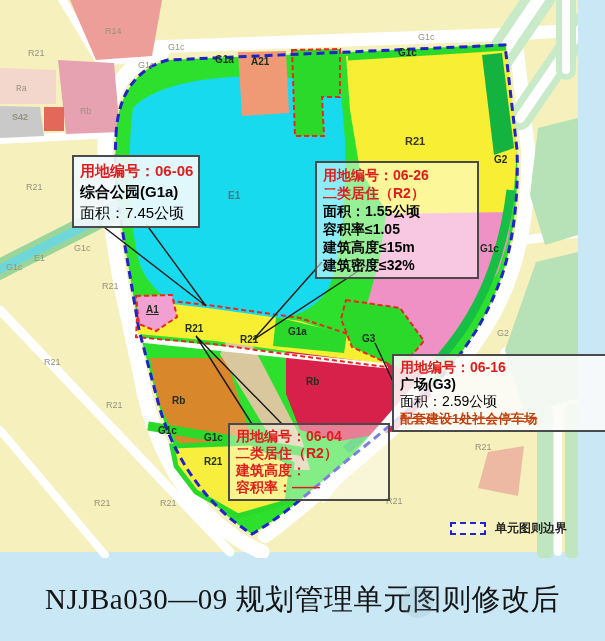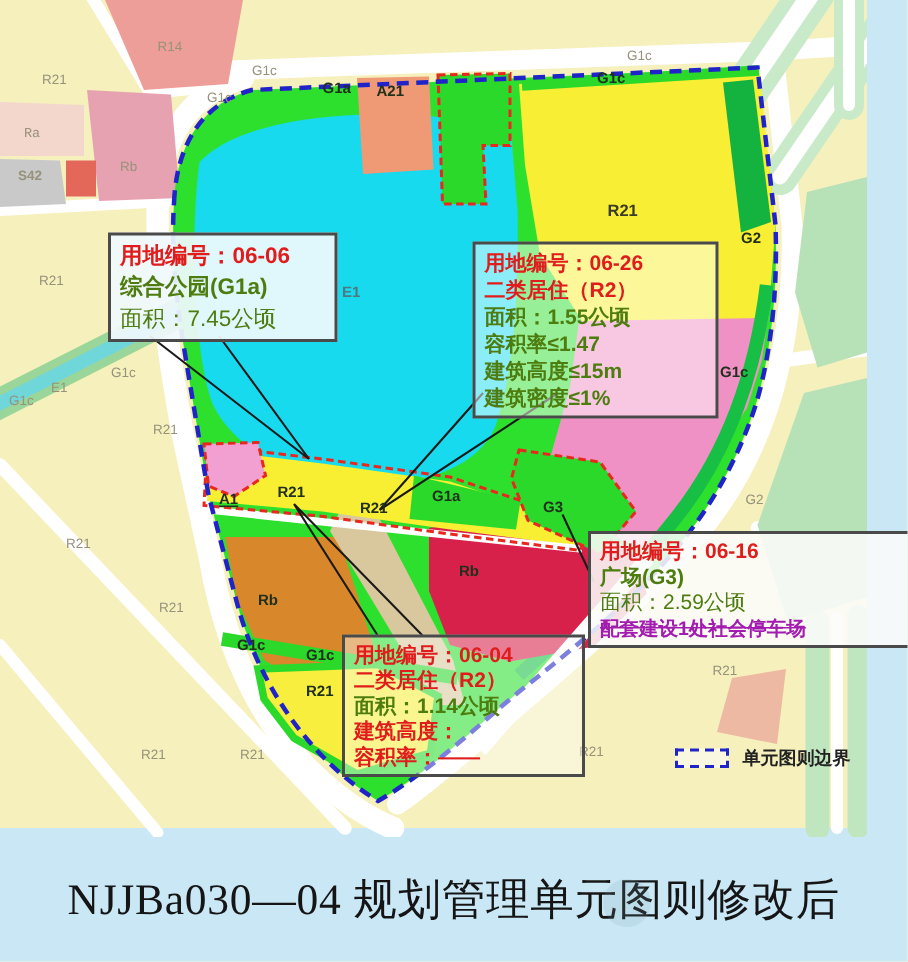--- a/index.html
+++ b/index.html
@@ -12,25 +12,25 @@
   .k-out{font-size:9px;color:#97927b;font-weight:400;}
   .k-in{font-size:10px;color:#20301c;font-weight:700;}
   .k-lg{font-size:11px;color:#3a3a28;font-weight:700;}
   .k-lake{font-size:10px;color:#4f7880;font-weight:700;}
   
   .abox{position:absolute;border:2px solid #4a4a4a;padding:3px 6px;box-sizing:border-box;z-index:5;}
   .l{font-size:14px;line-height:18px;white-space:nowrap;font-weight:700;}
   .lg1{font-size:15px;line-height:21px;}
   .lh17{line-height:17px;}
   .red{color:#e01c1c;}
-  .blk{color:#4d7c0f;}
+  .blk{color:#000000;}
   .reg{font-weight:400;}
-  .strike{color:#a21caf;text-decoration:line-through;font-size:13px;}
-  
-  .legend{position:absolute;left:450px;top:497px;z-index:4;}
+  .strike{color:#c2410c;text-decoration:line-through;font-size:13px;}
+  
+  .legend{position:absolute;left:450px;top:520px;z-index:4;}
   .lg-row{display:flex;align-items:center;margin-bottom:9px;}
   .sw{width:32px;height:9px;border:2px dashed #1f25c8;background:rgba(255,255,255,.55);display:inline-block;margin-right:9px;}
   .sw-red{border-color:#e8281e;}
   .lg-lab{font-size:12px;font-weight:700;color:#222;}
   
   .titlebar{position:absolute;left:0;width:605px;top:580px;text-align:center;
     font-family:"Liberation Serif",serif;font-size:29px;color:#151515;letter-spacing:.5px;z-index:6;}
   .wm{position:absolute;left:402px;top:586px;width:32px;height:32px;border-radius:50%;
     background:#7fa3b4;opacity:.16;z-index:7;}
 </style>
@@ -146,67 +146,66 @@
         <span class="mlabel k-out" style="left: 497px; top: 328px;">G2</span>
         <span class="mlabel k-out" style="left: 475px; top: 442px;">R21</span>
         <span class="mlabel k-out" style="left: 386px; top: 496px;">R21</span>
         <span class="mlabel k-in" style="left: 398px; top: 47px;">G1c</span>
         <span class="mlabel k-lg" style="left: 405px; top: 135px;">R21</span>
         <span class="mlabel k-in" style="left: 494px; top: 154px;">G2</span>
         <span class="mlabel k-in" style="left: 480px; top: 243px;">G1c</span>
         <span class="mlabel k-in" style="left: 215px; top: 54px;">G1a</span>
         <span class="mlabel k-in" style="left: 251px; top: 56px;">A21</span>
         <span class="mlabel k-lake" style="left: 228px; top: 190px;">E1</span>
-        <span class="mlabel k-in" style="left: 146px; top: 328px; text-decoration: underline;">A1</span>
+        <span class="mlabel k-in" style="left: 146px; top: 304px; text-decoration: underline;">A1</span>
         <span class="mlabel k-in" style="left: 185px; top: 323px;">R21</span>
         <span class="mlabel k-in" style="left: 240px; top: 334px;">R21</span>
         <span class="mlabel k-in" style="left: 288px; top: 326px;">G1a</span>
         <span class="mlabel k-in" style="left: 362px; top: 333px;">G3</span>
         <span class="mlabel k-in" style="left: 172px; top: 395px;">Rb</span>
         <span class="mlabel k-in" style="left: 306px; top: 376px;">Rb</span>
         <span class="mlabel k-in" style="left: 204px; top: 456px;">R21</span>
         <span class="mlabel k-in" style="left: 158px; top: 425px;">G1c</span>
         <span class="mlabel k-in" style="left: 204px; top: 432px;">G1c</span>
       </div>
   </div>
 
-  <div class="abox" style="left:72px;top:155px;width:153px;background:rgba(240,249,253,.93);">
+  <div class="abox" style="left:72px;top:155px;width:128px;background:rgba(240,249,253,.93);">
     <div class="l lg1 red">用地编号：06-06</div>
     <div class="l lg1 blk">综合公园(G1a)</div>
     <div class="l lg1 blk reg">面积：7.45公顷</div>
   </div>
 
   <div class="abox" style="left:315px;top:161px;width:164px;background:rgba(255,255,255,.5);">
     <div class="l red">用地编号：06-26</div>
     <div class="l red">二类居住（R2）</div>
     <div class="l blk">面积：1.55公顷</div>
-    <div class="l blk">容积率≤1.47</div>
+    <div class="l blk">容积率≤1.05</div>
     <div class="l blk">建筑高度≤15m</div>
-    <div class="l blk">建筑密度≤1%</div>
+    <div class="l blk">建筑密度≤32%</div>
   </div>
 
   <div class="abox" style="left:392px;top:354px;width:217px;background:rgba(252,252,250,.88);">
     <div class="l lh17 red">用地编号：06-16</div>
     <div class="l lh17 blk">广场(G3)</div>
     <div class="l lh17 blk reg">面积：2.59公顷</div>
     <div class="l lh17 strike">配套建设1处社会停车场</div>
   </div>
 
   <div class="abox" style="left:228px;top:423px;width:162px;background:rgba(255,255,255,.42);">
     <div class="l lh17 red">用地编号：06-04</div>
     <div class="l lh17 red">二类居住（R2）</div>
-    <div class="l lh17 blk">面积：1.14公顷</div>
     <div class="l lh17 red">建筑高度：</div>
     <div class="l lh17 red">容积率：——</div>
   </div>
 
   <div class="legend">
     <div class="lg-row">
       <span class="sw"></span>
       <span class="lg-lab">单元图则边界</span>
     </div>
   </div>
 
   <div class="wm"></div>
 
-  <div class="titlebar">NJJBa030—04 规划管理单元图则修改后</div>
+  <div class="titlebar">NJJBa030—09 规划管理单元图则修改后</div>
 
 </div>
 
 </body></html>

